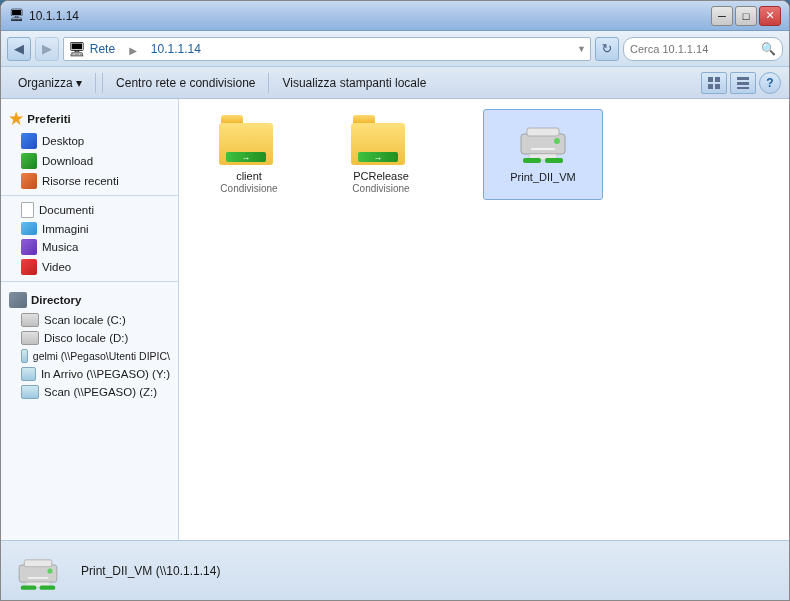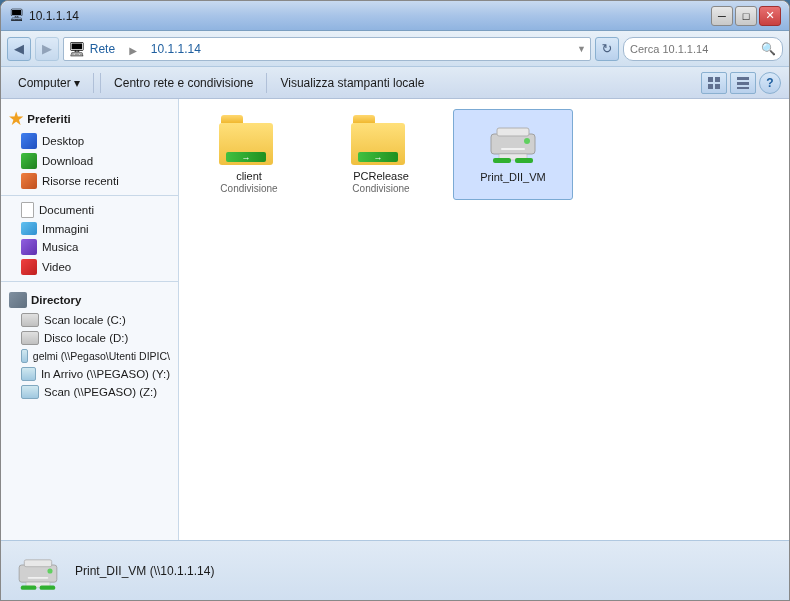--- a/index.html
+++ b/index.html
@@ -288,20 +288,21 @@
       flex-direction: column;
       align-items: center;
       padding: 6px;
       border-radius: 3px;
       cursor: pointer;
       text-align: center;
     }
     .file-item.selected {
       background: #cfe0ff;
       border: 1px solid #7baad4;
+      margin-left: 30px;
     }
 
     .folder-icon-wrap {
       width: 60px;
       height: 50px;
       position: relative;
       display: flex;
       align-items: flex-end;
       justify-content: center;
     }
@@ -362,20 +363,21 @@
       width: 50px;
       height: 50px;
       flex-shrink: 0;
       display: flex;
       align-items: center;
       justify-content: center;
     }
     .status-text {
       font-size: 12px;
       color: #1a1a1a;
+      margin-left: 6px;
     }
 
     .star-icon { color: #f0a020; font-size: 16px; }
     .desktop-icon-img {
       width: 16px; height: 16px;
       background: linear-gradient(135deg, #4080f0, #2050c0);
       border-radius: 2px;
       display: inline-block;
     }
     .download-icon-img {
@@ -478,21 +480,21 @@
       <span class="address-dropdown">▼</span>
     </div>
     <div class="nav-refresh">↻</div>
     <div class="search-bar">
       <input type="text" placeholder="Cerca 10.1.1.14" style="">
       <span style="color:#888;font-size:12px;">🔍</span>
     </div>
   </div>
 
   <div class="toolbar">
-    <button class="toolbar-btn">Computer ▾</button>
+    <button class="toolbar-btn">Organizza ▾</button>
     <div class="toolbar-sep"></div>
     <div class="toolbar-sep"></div>
     <button class="toolbar-btn">Centro rete e condivisione</button>
     <div class="toolbar-sep"></div>
     <button class="toolbar-btn">Visualizza stampanti locale</button>
     <div class="toolbar-right">
       <div class="view-btn">
         <svg width="14" height="14" viewBox="0 0 14 14" fill="none">
           <rect x="1" y="1" width="5" height="5" fill="#607090"></rect>
           <rect x="8" y="1" width="5" height="5" fill="#607090"></rect>

